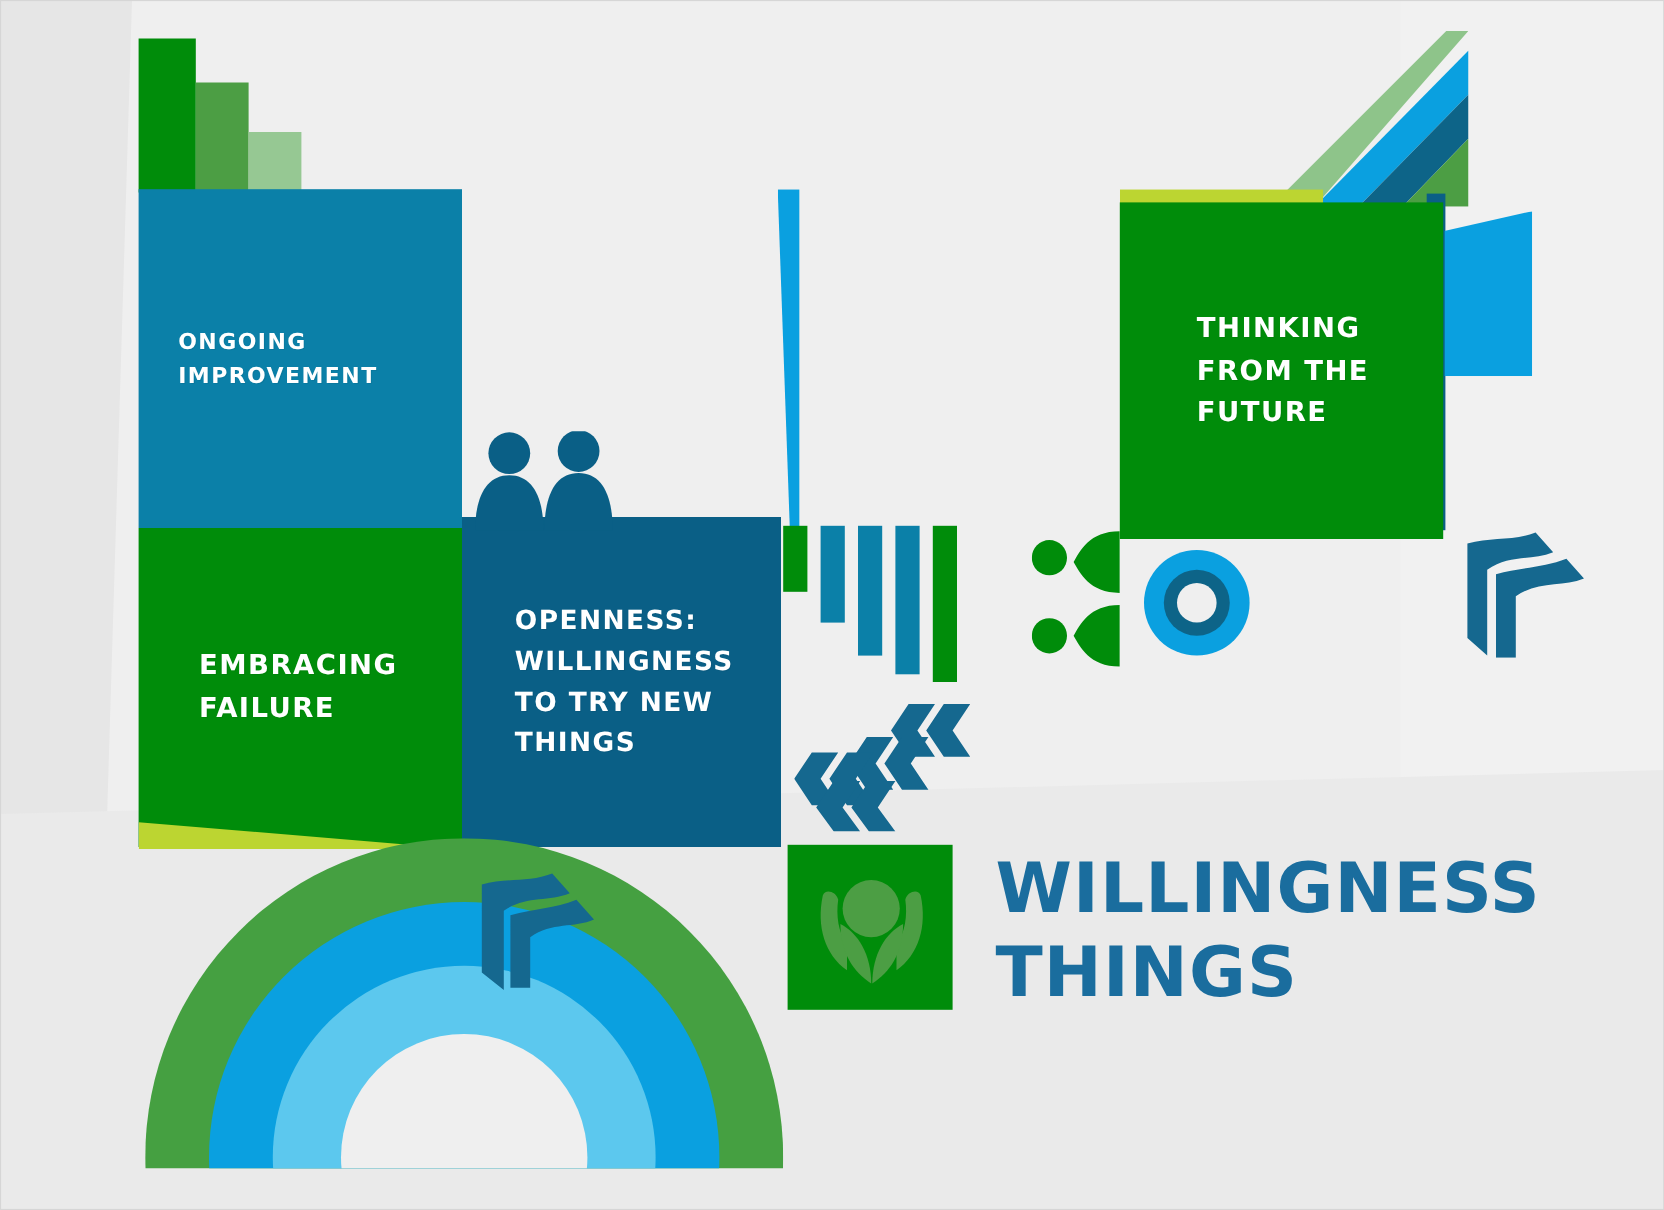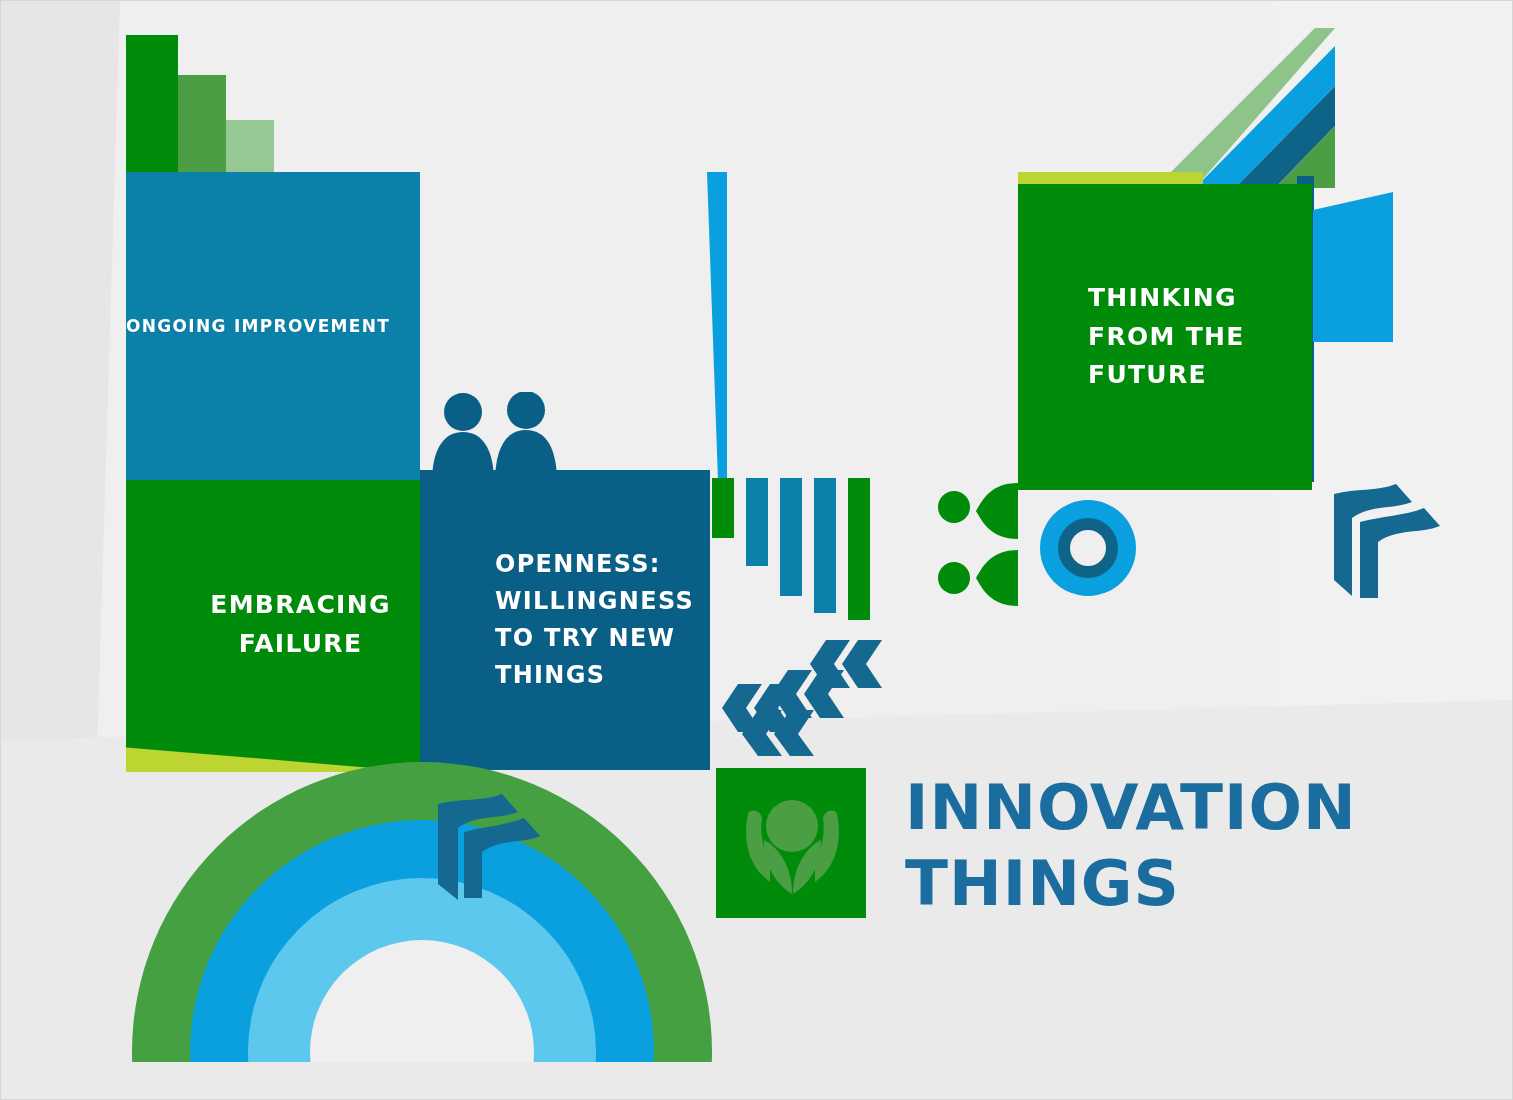--- a/index.html
+++ b/index.html
@@ -50,39 +50,39 @@
     letter-spacing:1.3px;
     line-height:1.55;
     text-transform:uppercase;
     font-family:"DejaVu Sans", sans-serif;
     font-size:25px;
     text-shadow:1px 1px 0 rgba(0,0,0,0.06);
   }
 
   
   #card-ongoing{left:126px;top:172px;width:294px;height:308px;background:#0b80a8;}
-  #card-ongoing .label{font-size:17px;}
+  #card-ongoing .label{padding-left:36px;font-size:20px;}
   .ongoing-shadow{
     position:absolute;left:126px;top:440px;width:294px;height:42px;
     background:#0d6488;
     clip-path:polygon(0 100%, 100% 0, 100% 100%, 0 100%);
   }
 
   
   #card-embrace{left:126px;top:480px;width:294px;height:290px;background:#008c0a;}
-  #card-embrace .label{padding-left:55px;text-align:center;}
+  #card-embrace .label{padding-left:55px;}
   .embrace-lime{
     position:absolute;left:126px;top:742px;width:294px;height:30px;
     background:#bcd531;
     clip-path:polygon(0 18%, 100% 100%, 100% 100%, 0 100%);
   }
 
   
   #card-open{left:420px;top:470px;width:290px;height:300px;background:#0a5f86;}
-  #card-open .label{padding-left:75px;font-size:24px;}
+  #card-open .label{padding-left:48px;font-size:24px;}
 
   
   #card-collab{left:718px;top:172px;width:300px;height:308px;background:#0a5f86;}
   #card-collab .label{padding-left:30px;}
   .collab-cyan{
     position:absolute;left:707px;top:172px;width:20px;height:308px;
     background:#0aa0e0;
     clip-path:polygon(0 0, 100% 0, 100% 100%, 55% 100%);
   }
 
@@ -280,18 +280,18 @@
     <svg width="105" height="105" viewBox="0 0 105 105">
       <circle cx="52" cy="36" r="26" fill="#4c9e44"></circle>
       <path d="M8 24 C 2 52 10 78 30 92 L 30 68 C 22 58 20 42 22 28 C 20 20 10 18 8 24 Z" fill="#4c9e44"></path>
       <path d="M97 24 C 103 52 95 78 75 92 L 75 68 C 83 58 85 42 83 28 C 85 20 95 18 97 24 Z" fill="#4c9e44"></path>
       <path d="M52 104 C 52 78 40 58 24 50 C 24 76 36 94 52 104 Z" fill="#4c9e44"></path>
       <path d="M53 104 C 53 78 65 58 81 50 C 81 76 69 94 53 104 Z" fill="#4c9e44"></path>
     </svg>
   </div>
 
   <div class="title">
-    <span>INNOVATION</span>
+    <span>WILLINGNESS</span>
     <span class="l2">THINGS</span>
   </div>
 
   <div class="frame"></div>
 </div>
 
 </body></html>

